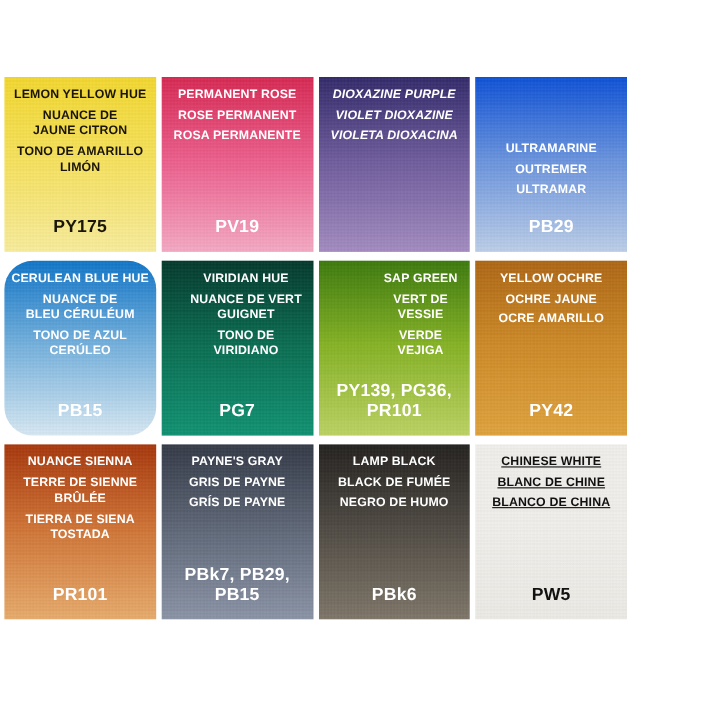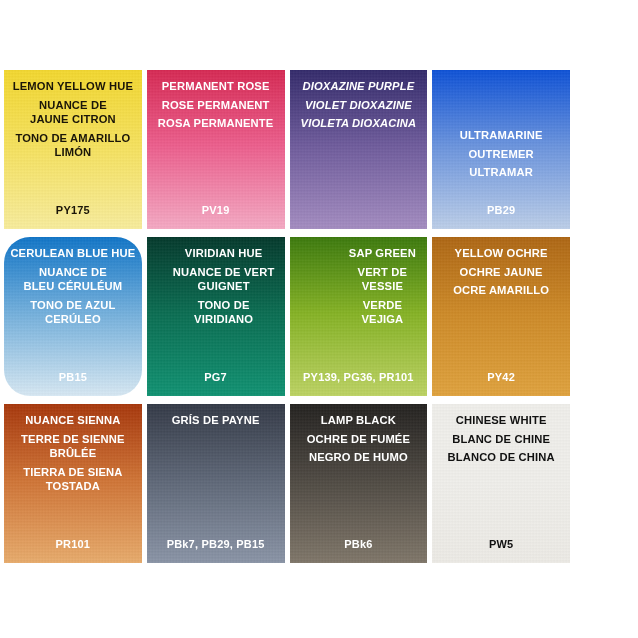--- a/index.html
+++ b/index.html
@@ -85,21 +85,21 @@
   .name-fr { margin-bottom: 4px; }
   .name-es { margin-bottom: 0; }
 
   .pigment {
     position: absolute;
     z-index: 2;
     left: 0;
     right: 0;
     bottom: 13px;
     text-align: center;
-    font-size: 11px;
+    font-size: 16px;
     font-weight: bold;
     letter-spacing: 0.2px;
   }
 </style>
 </head>
 <body>
 
 <div id="chart">
   <div id="swatch-grid">
       <div class="swatch" style="background: linear-gradient(rgb(242, 215, 48) 0%, rgb(245, 225, 94) 48%, rgb(247, 236, 156) 100%); color: rgb(26, 21, 8);">
@@ -175,33 +175,35 @@
           <span class="name-line name-en">NUANCE SIENNA</span>
           <span class="name-line name-fr">TERRE DE SIENNE
 BRÛLÉE</span>
           <span class="name-line name-es">TIERRA DE SIENA
 TOSTADA</span>
         </div>
         <div class="pigment">PR101</div>
       </div>
       <div class="swatch" style="background: linear-gradient(rgb(52, 58, 71) 0%, rgb(94, 103, 119) 48%, rgb(138, 148, 166) 100%); color: rgb(255, 255, 255);">
         <div class="names">
+          <span class="name-line name-en">PAYNE'S GRAY</span>
+          <span class="name-line name-fr">GRIS DE PAYNE</span>
           <span class="name-line name-es">GRÍS DE PAYNE</span>
         </div>
         <div class="pigment">PBk7, PB29, PB15</div>
       </div>
       <div class="swatch" style="background: linear-gradient(rgb(36, 34, 32) 0%, rgb(79, 74, 67) 48%, rgb(127, 118, 105) 100%); color: rgb(255, 255, 255);">
         <div class="names">
           <span class="name-line name-en">LAMP BLACK</span>
-          <span class="name-line name-fr">OCHRE DE FUMÉE</span>
+          <span class="name-line name-fr">BLACK DE FUMÉE</span>
           <span class="name-line name-es">NEGRO DE HUMO</span>
         </div>
         <div class="pigment">PBk6</div>
       </div>
-      <div class="swatch" style="background: linear-gradient(rgb(239, 238, 234) 0%, rgb(239, 238, 234) 48%, rgb(236, 234, 229) 100%); color: rgb(17, 17, 17);">
+      <div class="swatch" style="background: linear-gradient(rgb(239, 238, 234) 0%, rgb(239, 238, 234) 48%, rgb(236, 234, 229) 100%); color: rgb(17, 17, 17); text-decoration: underline;">
         <div class="names">
           <span class="name-line name-en">CHINESE WHITE</span>
           <span class="name-line name-fr">BLANC DE CHINE</span>
           <span class="name-line name-es">BLANCO DE CHINA</span>
         </div>
         <div class="pigment">PW5</div>
       </div>
     </div>
 </div>
 

